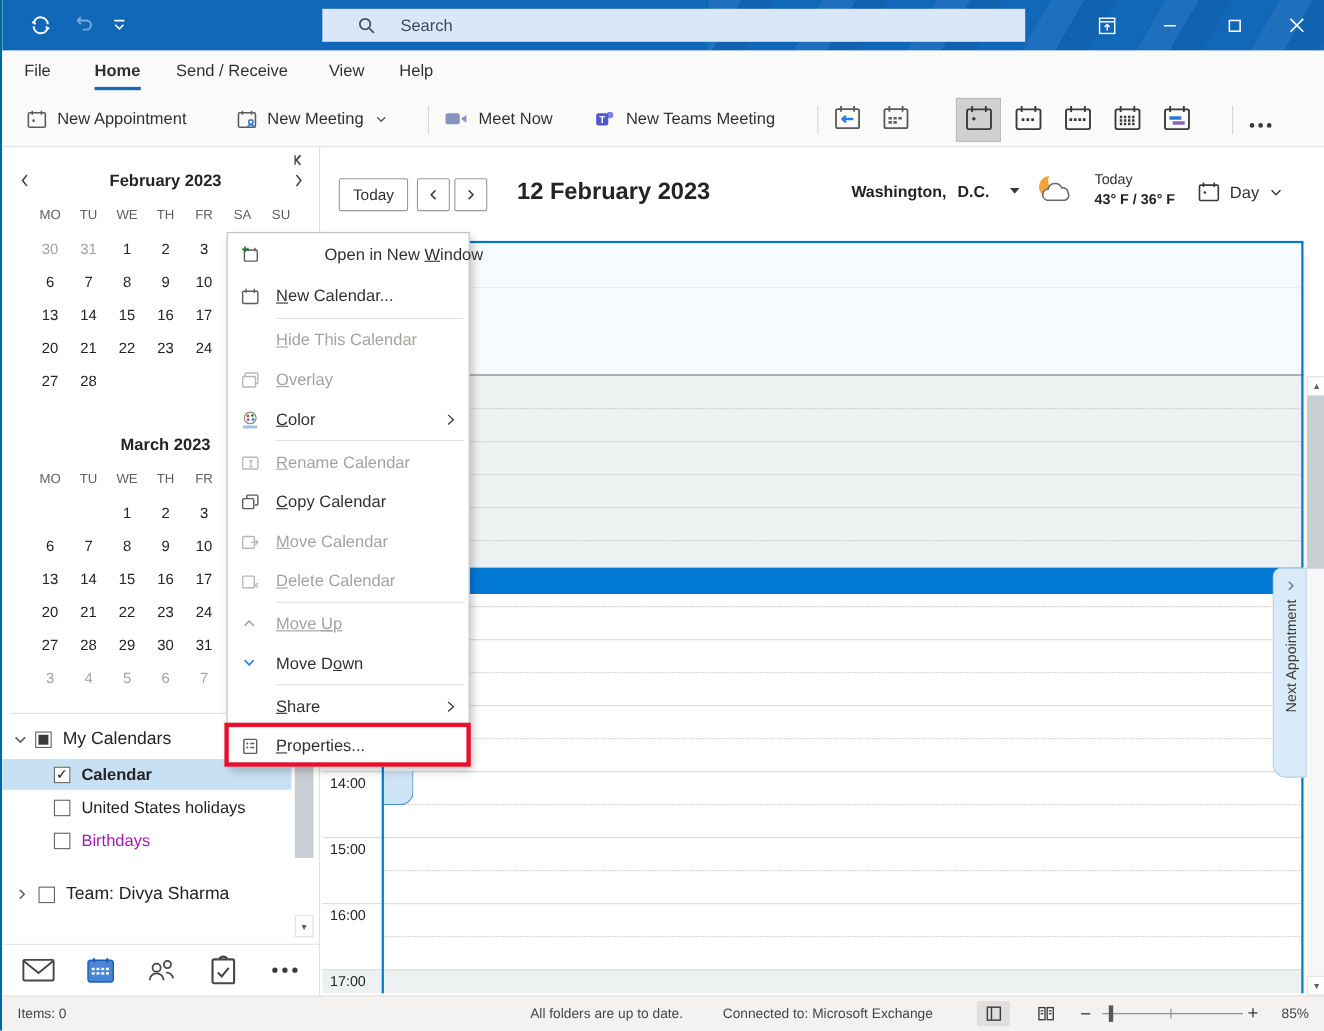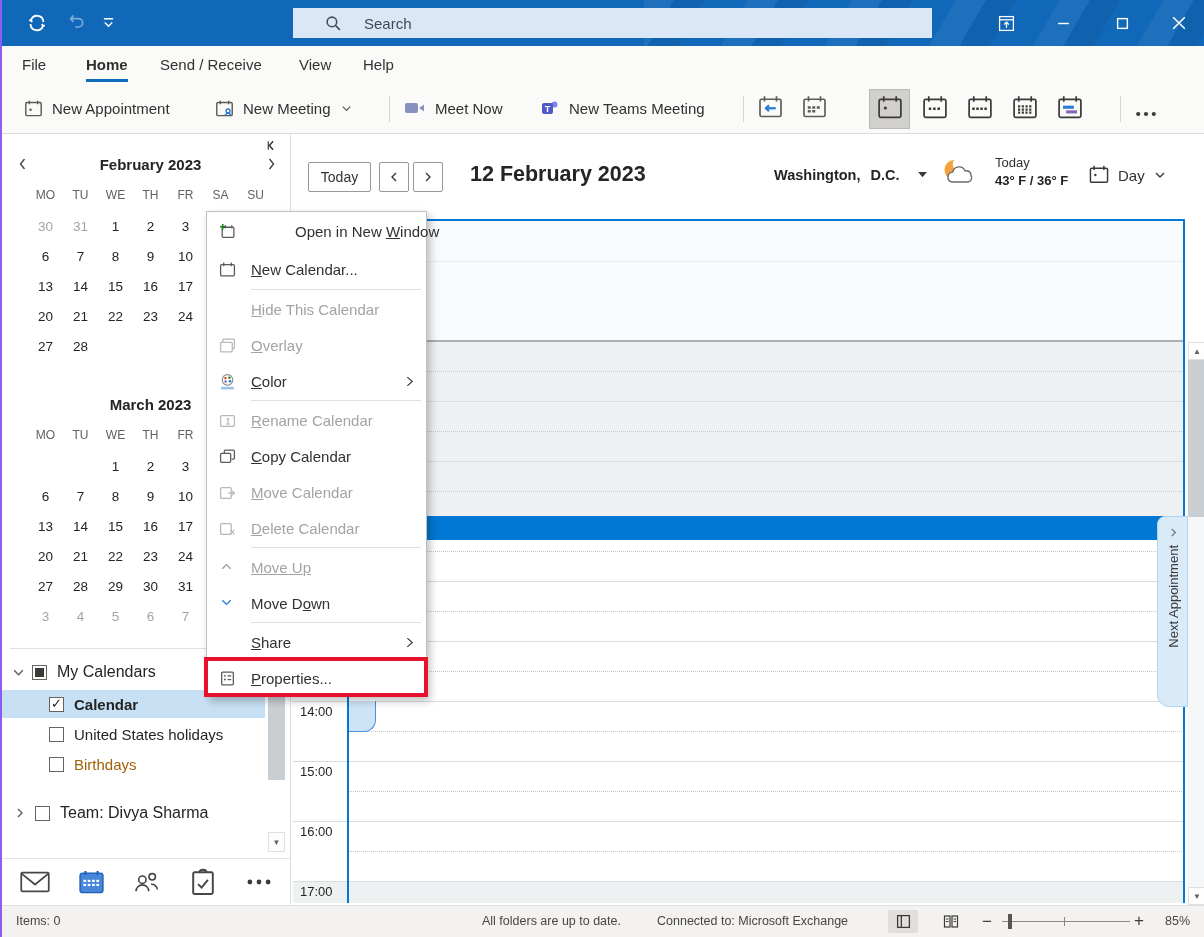--- a/index.html
+++ b/index.html
@@ -1,18 +1,18 @@
 <!DOCTYPE html>
 <html><head>
 <meta charset="utf-8">
 <style>
   html,body{margin:0;padding:0;background:#e8e8e8;}
   #app{position:relative;width:1204px;height:937px;overflow:hidden;background:#ffffff;
        font-family:"Liberation Sans","DejaVu Sans",sans-serif;color:#323130;
-       border-left:2px solid #8b5cf6;box-sizing:border-box;}
+       border-left:2px solid #0369a1;box-sizing:border-box;}
   svg{display:block}
   .abs{position:absolute}
 
   
   #titlebar{position:absolute;left:0;top:0;width:100%;height:46px;background:#1167b8;}
   #titlebar .stripes{position:absolute;right:0;top:0;width:560px;height:46px;
      background:repeating-linear-gradient(120deg,rgba(255,255,255,.06) 0 26px,rgba(0,0,0,.05) 26px 52px,rgba(255,255,255,0) 52px 90px);}
   .tb-icon{position:absolute;top:12px;color:#fff;cursor:pointer}
   #searchbox{position:absolute;left:291px;top:8px;width:639px;height:30px;background:#d9e7f7;
      display:flex;align-items:center;font-size:15px;color:#3e4a55;}
@@ -304,21 +304,21 @@
       <div class="grp-row" style="top:556px;height:28px;background:#c7e0f4">
         <span class="cb checked" style="margin-left:47px"></span>
         <span style="margin-left:10px;font-size:15px;font-weight:bold;color:#252423">Calendar</span>
       </div>
       <div class="grp-row" style="top:587px;height:27px">
         <span class="cb" style="margin-left:47px"></span>
         <span style="margin-left:10px;font-size:15px;color:#252423">United States holidays</span>
       </div>
       <div class="grp-row" style="top:617px;height:27px">
         <span class="cb" style="margin-left:47px"></span>
-        <span style="margin-left:10px;font-size:15px;color:#a16207">Birthdays</span>
+        <span style="margin-left:10px;font-size:15px;color:#a21caf">Birthdays</span>
       </div>
       <div class="grp-row" style="top:664px;height:30px">
         <span class="chev" style="margin-left:12px">
           <svg width="12" height="12" viewBox="0 0 12 12" fill="none" stroke="currentColor" stroke-width="1.4">
               <path d="M4 2 8 6 4 10"></path>
             </svg>
         </span>
         <span class="cb" style="margin-left:9px"></span>
         <span style="margin-left:10px;font-size:16px;color:#252423">Team: Divya Sharma</span>
       </div>

